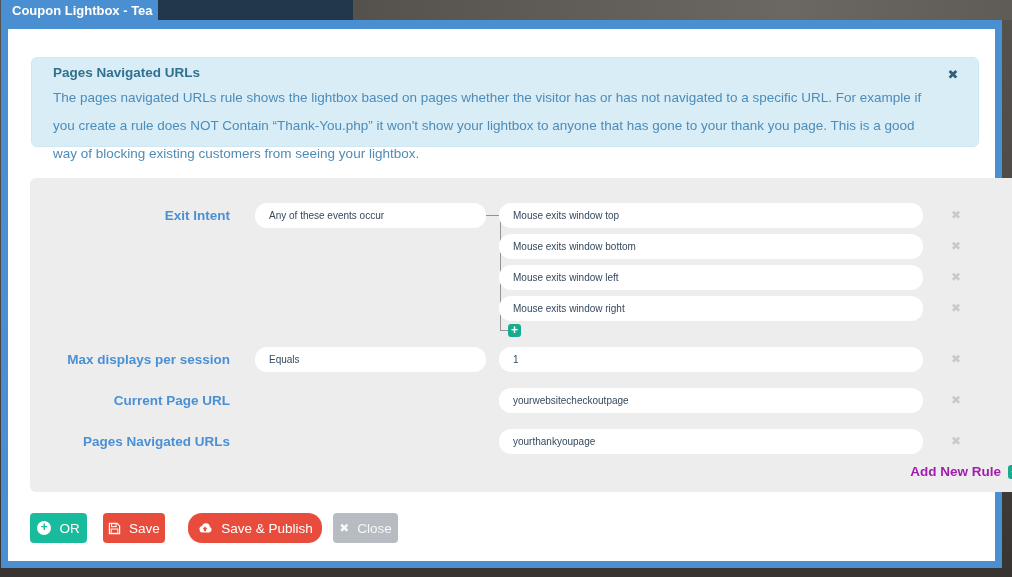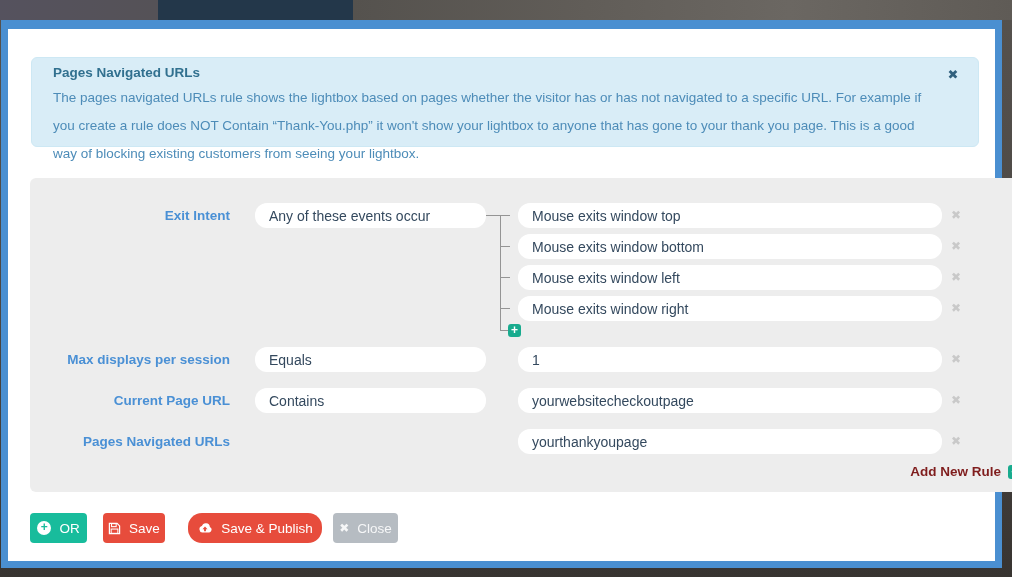--- a/index.html
+++ b/index.html
@@ -27,31 +27,31 @@
   .alert-body { position:absolute; left:21px; top:26px; width:878px; font-size:13.5px;
     line-height:28px; color:#4d8cb8; }
   .alert-close { position:absolute; right:16px; top:8px; width:18px; height:18px;
     color:#31607d; font-size:13px; font-weight:bold; text-align:center; line-height:18px; cursor:pointer; }
   
   .panel { position:absolute; left:30px; top:178px; width:1008px; height:314px;
     background:#ededed; border-radius:6px; }
   .rule-label { position:absolute; width:200px; text-align:right; font-size:13.5px;
     font-weight:bold; color:#4a90d5; }
   .field { position:absolute; height:25px; background:#fff; border:none; border-radius:12px;
-    font-family:inherit; font-size:14px; color:#34495e; padding:0 14px; outline:none; }
+    font-family:inherit; font-size:10px; color:#34495e; padding:0 14px; outline:none; }
   .cond { left:225px; width:231px; }
-  .val  { left:488px; width:424px; }
+  .val  { left:469px; width:424px; }
   .remove { position:absolute; left:917px; width:18px; height:18px; text-align:center;
     line-height:18px; font-size:12px; font-weight:bold; color:#c9c9c9; cursor:pointer; }
   .hline, .vline { position:absolute; background:#949494; }
   .hline { height:1px; } .vline { width:1px; }
   .mini-plus { position:absolute; width:13px; height:13px; background:#18ab8e; border-radius:3px;
     color:#fff; font-size:12px; font-weight:bold; line-height:12px; text-align:center; cursor:pointer; }
   .add-rule { position:absolute; right:16px; top:286px; display:flex; align-items:center; gap:7px; cursor:pointer; }
-  .add-rule-text { font-size:13.5px; font-weight:bold; color:#7f1d1d; }
+  .add-rule-text { font-size:13.5px; font-weight:bold; color:#a21caf; }
   .add-rule-icon { width:14px; height:14px; background:#18ab8e; border-radius:3px; color:#fff;
     font-size:13px; font-weight:bold; line-height:13px; text-align:center; }
   
   .btn { position:absolute; top:513px; height:30px; border:none; border-radius:4px;
     display:flex; align-items:center; justify-content:center; gap:8px;
     font-family:inherit; font-size:13.5px; color:#fff; cursor:pointer; }
   .btn-or { left:30px; width:57px; background:#18bc9c; }
   .btn-save { left:103px; width:62px; background:#e74c3c; }
   .btn-pub { left:188px; width:134px; background:#e74c3c;border-radius:14px; }
   .btn-close { left:333px; width:65px; background:#b6bcc2; color:rgba(255,255,255,.88); }
@@ -60,20 +60,21 @@
   .xicon { font-size:12px; font-weight:bold; }
 </style>
 </head>
 <body>
 
 <div class="page">
   <div class="bg-strip"></div>
   <div class="bg-navy"></div>
 
   <div class="modal"></div>
+  <div class="tab">Coupon Lightbox - Tea</div>
 
   <div class="layer">
 
     <div class="alert">
       <div class="alert-title">Pages Navigated URLs</div>
       <div class="alert-body">The pages navigated URLs rule shows the lightbox based on pages whether the visitor has or has not navigated to a specific URL. For example if you create a rule does NOT Contain “Thank-You.php” it won't show your lightbox to anyone that has gone to your thank you page. This is a good way of blocking existing customers from seeing your lightbox.</div>
       <div class="alert-close">✖</div>
     </div>
 
     <div class="panel">
@@ -97,21 +98,20 @@
       <input class="field val" style="top: 118px;" readonly="" value="Mouse exits window right">
       <div class="remove" style="top:121px;">✖</div>
       <div class="mini-plus" style="left:478px; top:146px;">+</div>
 
       <div class="rule-label" style="top:174px;">Max displays per session</div>
       <input class="field cond" style="top: 169px;" readonly="" value="Equals">
       <input class="field val" style="top: 169px;" readonly="" value="1">
       <div class="remove" style="top:172px;">✖</div>
 
       <div class="rule-label" style="top:215px;">Current Page URL</div>
-      <input class="field cond" style="top: 210px;" readonly="" value="Contains">
       <input class="field val" style="top: 210px;" readonly="" value="yourwebsitecheckoutpage">
       <div class="remove" style="top:213px;">✖</div>
 
       <div class="rule-label" style="top:256px;">Pages Navigated URLs</div>
       <input class="field val" style="top: 251px;" readonly="" value="yourthankyoupage">
       <div class="remove" style="top:254px;">✖</div>
 
       <div class="add-rule">
         <span class="add-rule-text">Add New Rule</span>
         <span class="add-rule-icon">+</span>

